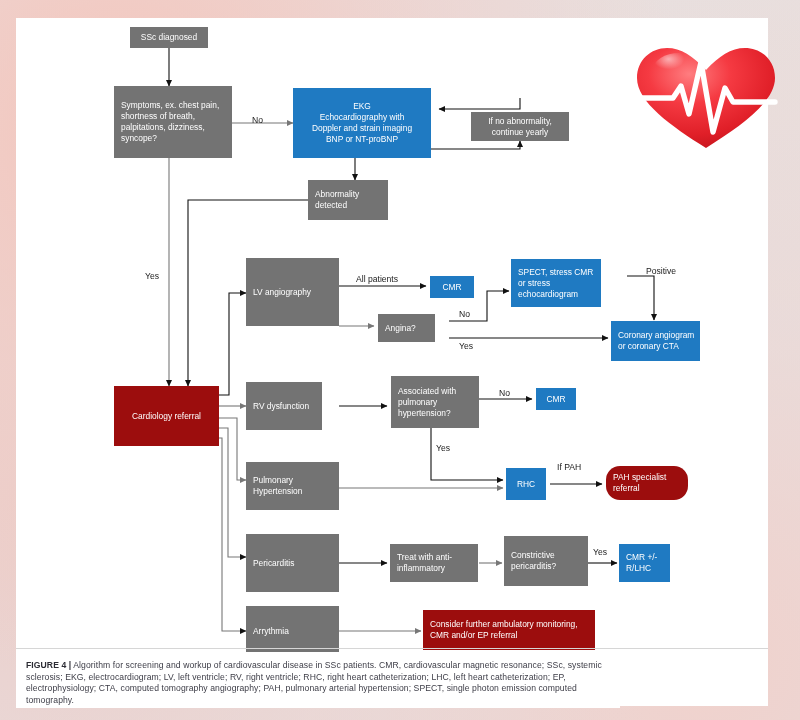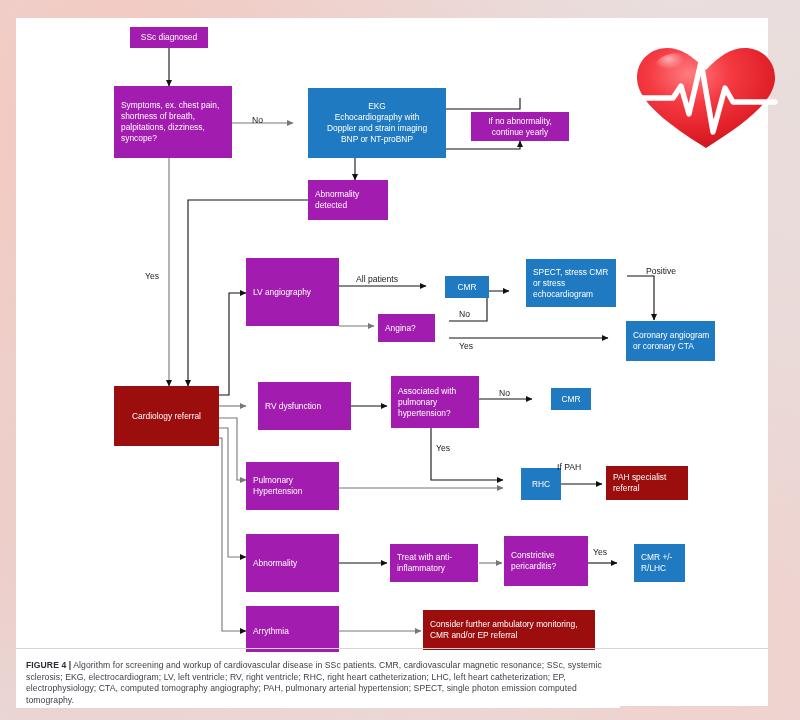--- a/index.html
+++ b/index.html
@@ -24,22 +24,22 @@
   #caption{position:absolute;left:16px;top:652px;width:604px;height:56px;
     padding:8px 10px 0 10px;box-sizing:border-box;background:#fff;}
   #caprule{position:absolute;left:16px;top:648px;width:752px;height:1px;background:#d6d6d6;}
   #caption .captxt{font-size:8.6px;line-height:11.6px;color:#3c3c46;letter-spacing:0.01em;}
   #caption .figlbl{font-weight:bold;color:#2b2b33;}
 
   .node{position:absolute;box-sizing:border-box;display:flex;align-items:center;
         justify-content:center;text-align:center;color:#fff;font-size:8.4px;
         line-height:11px;padding:2px 4px;}
   .node.left{justify-content:flex-start;text-align:left;padding-left:7px;}
-  .green{background:#a21caf;}
-  .blue{background:#1f7ac2;margin-left:15px;}
+  .green{background:#737373;}
+  .blue{background:#1f7ac2;}
   .red{background:#9c0d0d;}
 
   .lbl{position:absolute;color:#1a1a1a;font-size:8.6px;line-height:10px;white-space:nowrap;}
 
   svg.edges{position:absolute;left:0;top:0;width:752px;height:630px;overflow:visible;}
 
   
   #heart{position:absolute;left:605px;top:18px;width:170px;height:115px;}
 </style>
 </head>
@@ -125,33 +125,33 @@
   <div class="node green left" style="left:230px;top:240px;width:93px;height:68px;">LV angiography</div>
 
   <div class="node blue" style="left:414px;top:258px;width:44px;height:22px;">CMR</div>
 
   <div class="node green left" style="left:362px;top:296px;width:57px;height:28px;">Angina?</div>
 
   <div class="node blue left" style="left:495px;top:241px;width:90px;height:48px;">SPECT, stress CMR or stress echocardiogram</div>
 
   <div class="node blue left" style="left:595px;top:303px;width:89px;height:40px;">Coronary angiogram or coronary CTA</div>
 
-  <div class="node green left" style="left:230px;top:364px;width:93px;height:48px;margin-left:12px;">RV dysfunction</div>
+  <div class="node green left" style="left:230px;top:364px;width:76px;height:48px;">RV dysfunction</div>
 
   <div class="node green left" style="left:375px;top:358px;width:88px;height:52px;">Associated with pulmonary hypertension?</div>
 
   <div class="node blue" style="left:520px;top:370px;width:40px;height:22px;">CMR</div>
 
   <div class="node green left" style="left:230px;top:444px;width:93px;height:48px;">Pulmonary Hypertension</div>
 
   <div class="node blue" style="left:490px;top:450px;width:40px;height:32px;">RHC</div>
 
-  <div class="node red left" style="left:590px;top:448px;width:82px;height:34px;">PAH specialist referral</div>
+  <div class="node red left" style="left:590px;top:448px;width:82px;height:34px;border-radius:14px;">PAH specialist referral</div>
 
-  <div class="node green left" style="left:230px;top:516px;width:93px;height:58px;">Abnormality</div>
+  <div class="node green left" style="left:230px;top:516px;width:93px;height:58px;">Pericarditis</div>
 
   <div class="node green left" style="left:374px;top:526px;width:88px;height:38px;">Treat with anti-inflammatory</div>
 
   <div class="node green left" style="left:488px;top:518px;width:84px;height:50px;">Constrictive pericarditis?</div>
 
   <div class="node blue left" style="left:603px;top:526px;width:51px;height:38px;">CMR +/- R/LHC</div>
 
   <div class="node green left" style="left:230px;top:588px;width:93px;height:50px;">Arrythmia</div>
 
   <div class="node red left" style="left:407px;top:592px;width:172px;height:40px;">Consider further ambulatory monitoring, CMR and/or EP referral</div>

